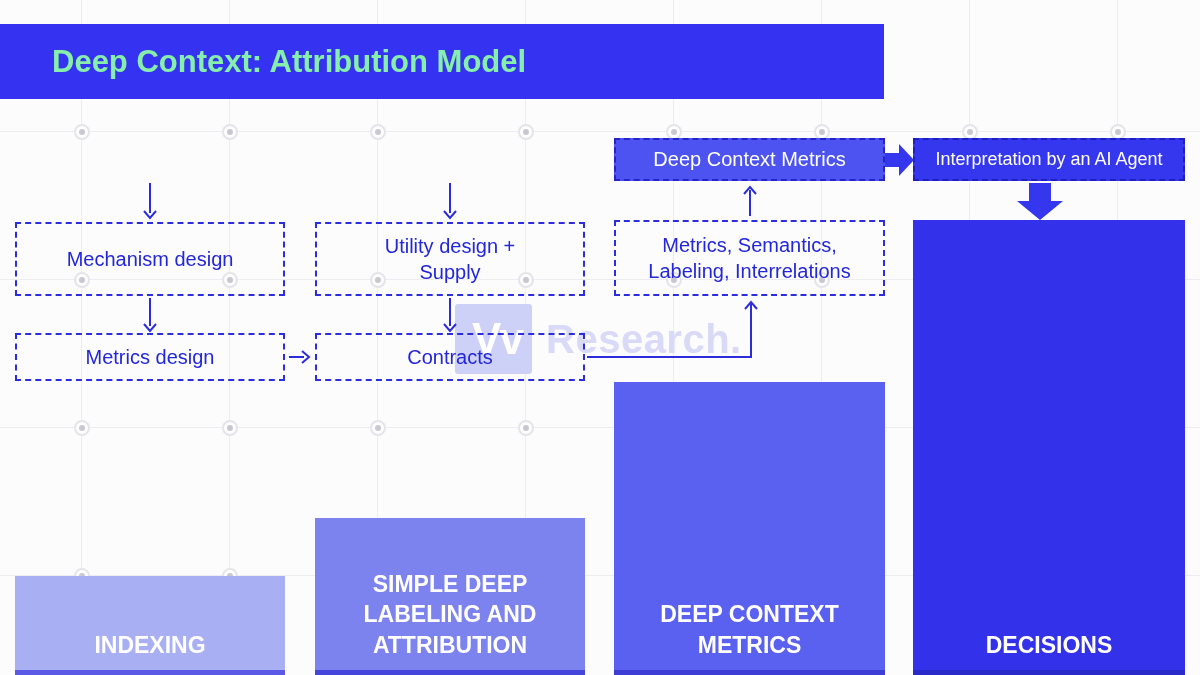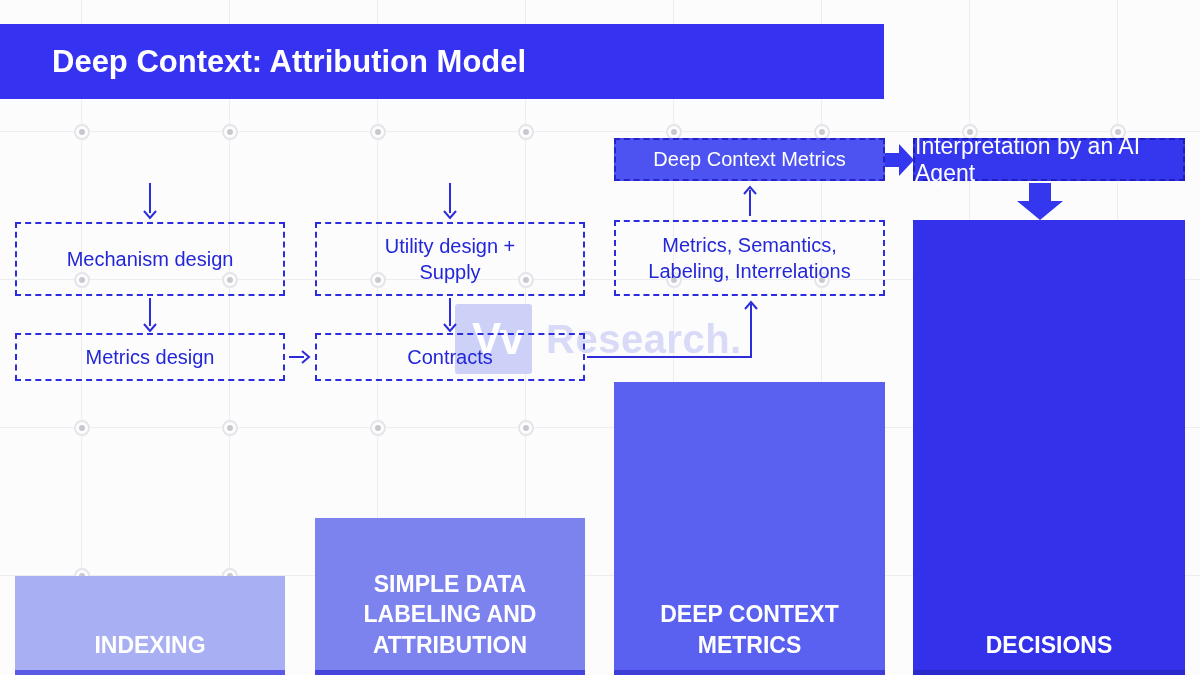--- a/index.html
+++ b/index.html
@@ -30,31 +30,31 @@
   .wm-tile{
     width:70px;height:70px;border-radius:3px;display:flex;align-items:center;justify-content:center;
     color:#ffffff;font-size:44px;font-weight:bold;letter-spacing:-2px;padding-left:7px;
   }
   .wm-brand{font-size:40px;font-weight:bold;margin-left:14px;letter-spacing:0.5px;}
   
   .banner{
     position:absolute;left:0;top:24px;width:884px;height:75px;z-index:3;
     display:flex;align-items:center;padding-left:52px;box-sizing:border-box;
   }
-  .banner h1{margin:0;color:#ffffff;font-size:31px;font-weight:bold;letter-spacing:0;}
+  .banner h1{margin:0;color:#86efac;font-size:31px;font-weight:bold;letter-spacing:0;}
   
   .hdr{
     position:absolute;top:138px;height:43px;z-index:3;box-sizing:border-box;
     border:2px dashed #2424c8;display:flex;align-items:center;justify-content:center;
     color:#fff;font-size:20px;
   }
   .hdr.protocol{left:15px;width:270px;}
   .hdr.token{left:315px;width:270px;}
   .hdr.dcm{left:614px;width:271px;}
-  .hdr.interp{left:913px;width:272px;font-size:23px;border-color:#1f1fbe;}
+  .hdr.interp{left:913px;width:272px;font-size:18px;border-color:#1f1fbe;}
   
   .step{
     position:absolute;z-index:3;box-sizing:border-box;border:2px dashed #2d2de0;
     display:flex;align-items:center;justify-content:center;text-align:center;
     color:#2326d9;font-size:20px;line-height:1.3;background:transparent;
   }
   .step.mech{left:15px;top:222px;width:270px;height:74px;}
   .step.util{left:315px;top:222px;width:270px;height:74px;}
   .step.util .step-label{max-width:180px;}
   .step.metrics{left:614px;top:220px;width:271px;height:76px;}
@@ -147,21 +147,21 @@
     <span class="step-label">Metrics design</span>
   </div>
   <div class="step contracts">
     <span class="step-label">Contracts</span>
   </div>
 
   <div class="stage indexing" style="background-color: rgb(169, 175, 243); border-bottom-color: rgb(90, 90, 230);">
     <span class="stage-label">INDEXING</span>
   </div>
   <div class="stage simple" style="background-color: rgb(124, 130, 238); border-bottom-color: rgb(69, 69, 219);">
-    <span class="stage-label">SIMPLE DATA LABELING AND ATTRIBUTION</span>
+    <span class="stage-label">SIMPLE DEEP LABELING AND ATTRIBUTION</span>
   </div>
   <div class="stage deepmetrics" style="background-color: rgb(90, 96, 239); border-bottom-color: rgb(62, 62, 215);">
     <span class="stage-label">DEEP CONTEXT METRICS</span>
   </div>
   <div class="stage decisions" style="background-color: rgb(51, 50, 234); border-bottom-color: rgb(42, 42, 203);">
     <span class="stage-label">DECISIONS</span>
   </div>
 
   <svg class="connectors" width="1200" height="675" viewBox="0 0 1200 675">
     <g fill="none" stroke-width="2" style="stroke: rgb(44, 44, 220);">

